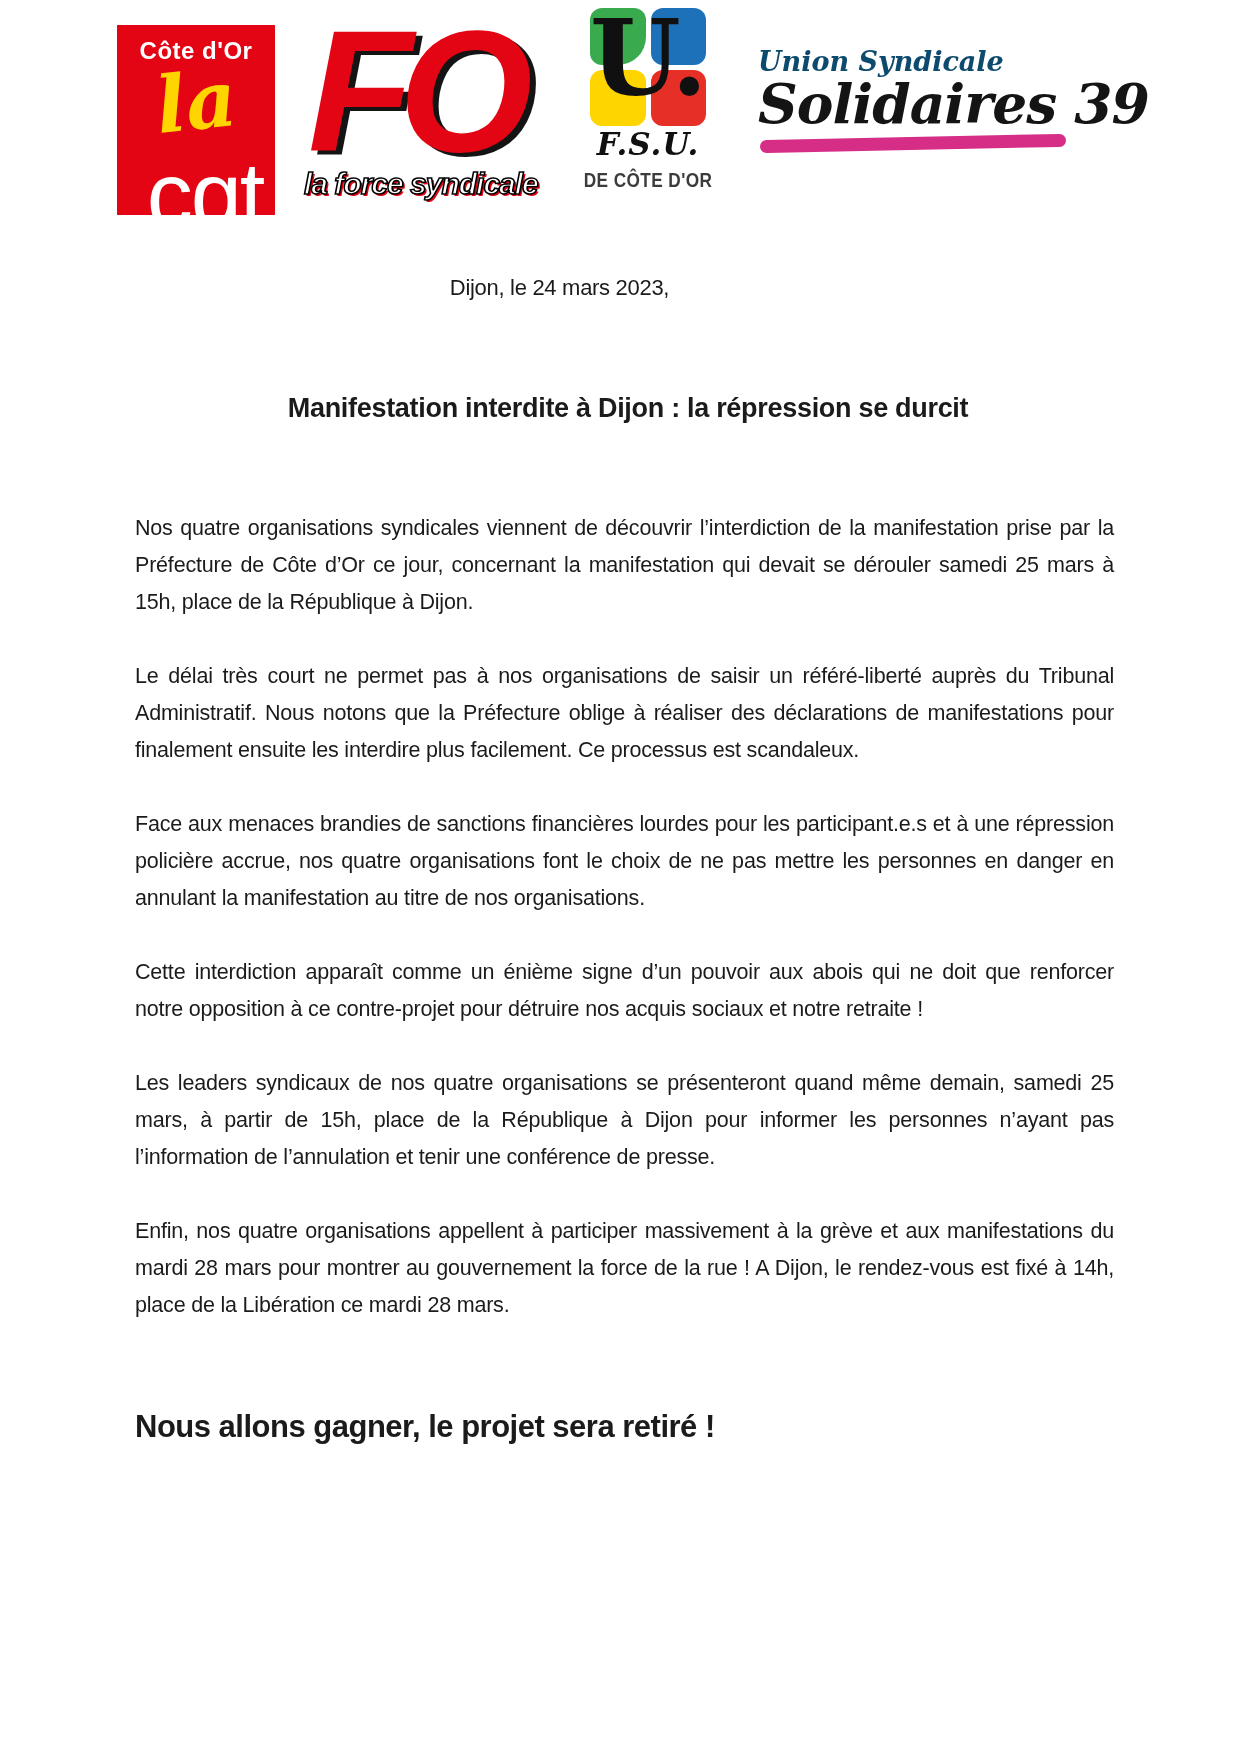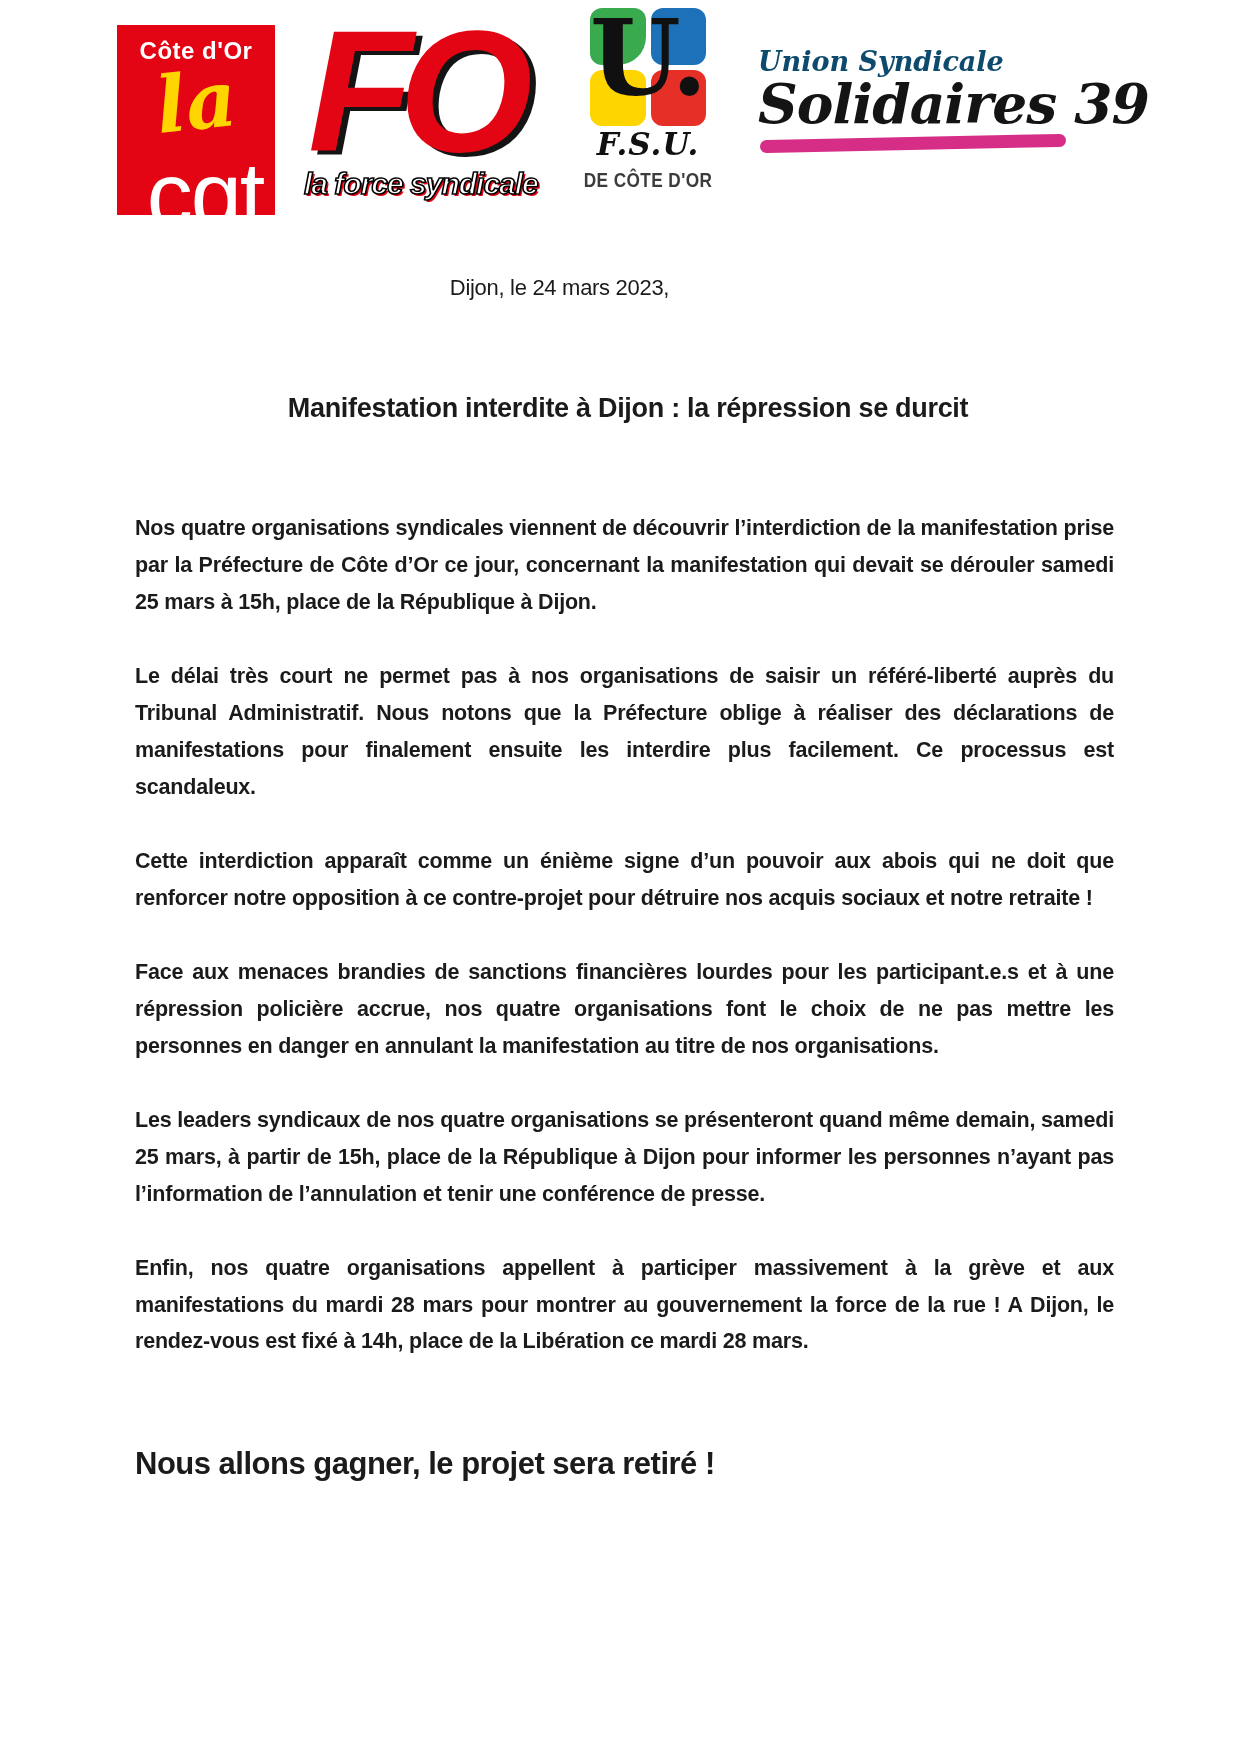--- a/index.html
+++ b/index.html
@@ -198,21 +198,20 @@
   }
   .doc-body {
     margin: 86px 120px 0 135px;
   }
   .doc-body p {
     margin: 0 7px 37px 0;
     font-size: 21.5px;
     line-height: 1.72;
     text-align: justify;
     letter-spacing: -0.2px;
-    font-weight: bold;
   }
   .closing {
     margin: 86px 120px 0 135px;
     text-align: left;
     font-size: 31px;
     font-weight: bold;
     letter-spacing: -0.5px;
   }
 </style>
 </head>
@@ -255,21 +254,21 @@
 
   </header>
 
   <div class="dateline">Dijon, le 24 mars 2023,</div>
 
   <h1 class="doc-title">Manifestation interdite à Dijon : la répression se durcit</h1>
 
   <main class="doc-body">
     <p>Nos quatre organisations syndicales viennent de découvrir l’interdiction de la manifestation prise par la Préfecture de Côte d’Or ce jour, concernant la manifestation qui devait se dérouler samedi 25 mars à 15h, place de la République à Dijon.</p>
     <p>Le délai très court ne permet pas à nos organisations de saisir un référé-liberté auprès du Tribunal Administratif. Nous notons que la Préfecture oblige à réaliser des déclarations de manifestations pour finalement ensuite les interdire plus facilement. Ce processus est scandaleux.</p>
+    <p>Face aux menaces brandies de sanctions financières lourdes pour les participant.e.s et à une répression policière accrue, nos quatre organisations font le choix de ne pas mettre les personnes en danger en annulant la manifestation au titre de nos organisations.</p>
     <p>Cette interdiction apparaît comme un énième signe d’un pouvoir aux abois qui ne doit que renforcer notre opposition à ce contre-projet pour détruire nos acquis sociaux et notre retraite !</p>
-    <p>Face aux menaces brandies de sanctions financières lourdes pour les participant.e.s et à une répression policière accrue, nos quatre organisations font le choix de ne pas mettre les personnes en danger en annulant la manifestation au titre de nos organisations.</p>
     <p>Les leaders syndicaux de nos quatre organisations se présenteront quand même demain, samedi 25 mars, à partir de 15h, place de la République à Dijon pour informer les personnes n’ayant pas l’information de l’annulation et tenir une conférence de presse.</p>
     <p>Enfin, nos quatre organisations appellent à participer massivement à la grève et aux manifestations du mardi 28 mars pour montrer au gouvernement la force de la rue ! A Dijon, le rendez-vous est fixé à 14h, place de la Libération ce mardi 28 mars.</p>
   </main>
 
   <div class="closing">Nous allons gagner, le projet sera retiré !</div>
 
 </div>
 
 </body></html>

